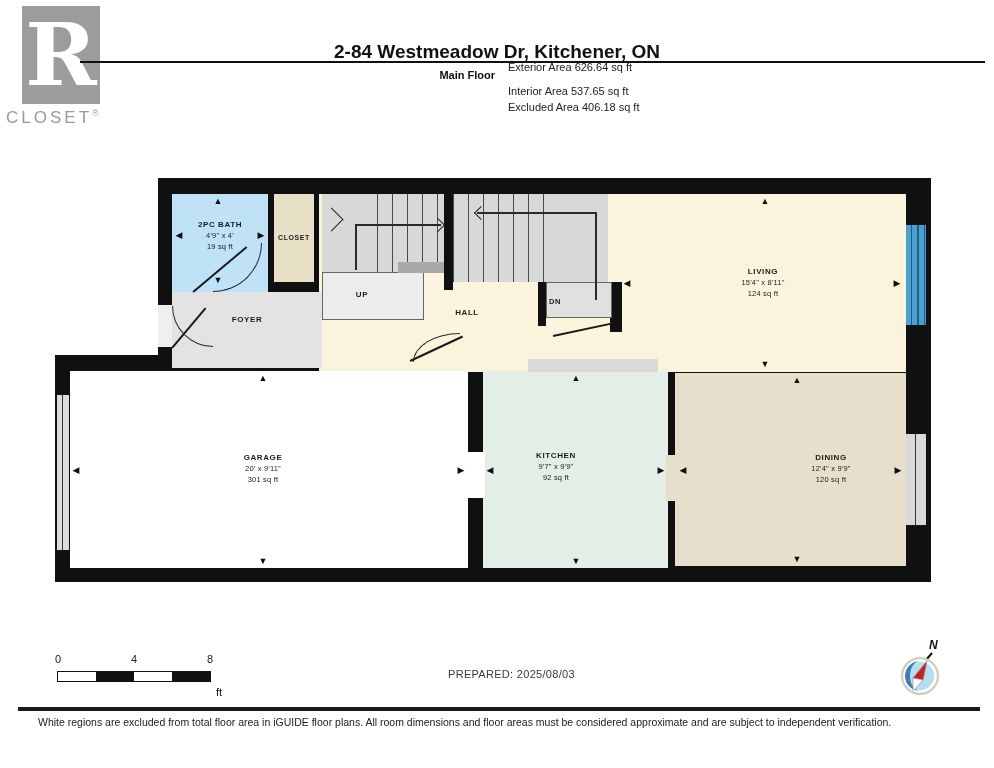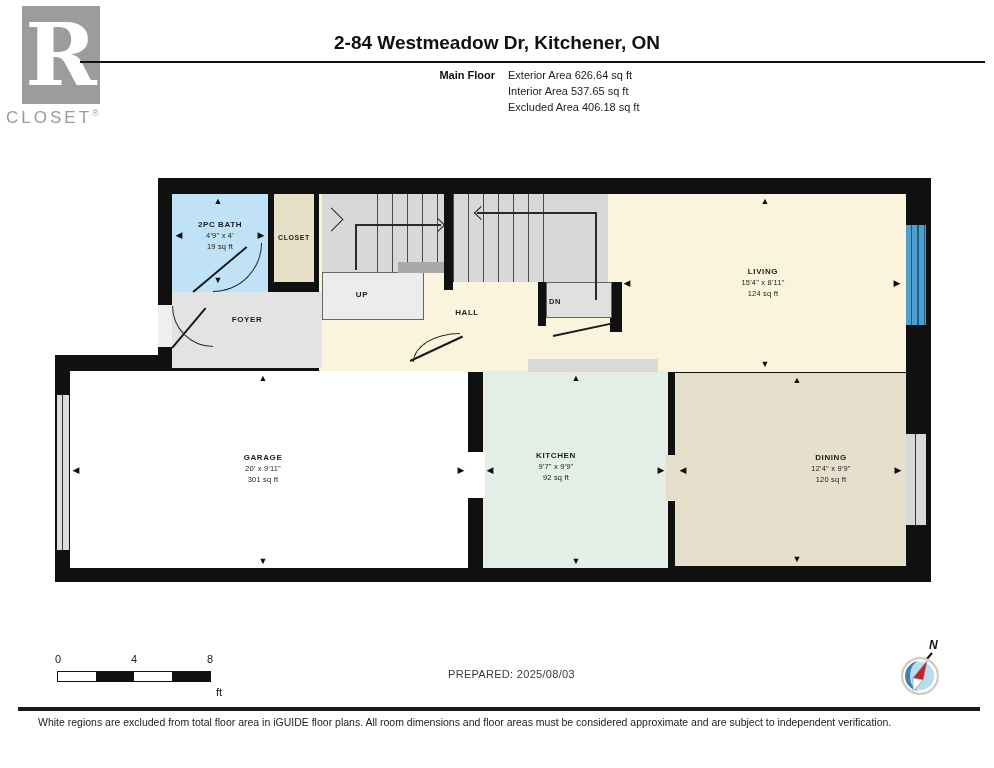--- a/index.html
+++ b/index.html
@@ -16,21 +16,21 @@
   .doorline{position:absolute;height:1.6px;background:#1a1a1a;transform-origin:left center;}
   .arc{position:absolute;border:1.2px solid #2a2a2a;background:transparent;}
   .treads-v{position:absolute;background:repeating-linear-gradient(90deg,#4a4a4a 0 1px,transparent 1px 15px);}
   .stairline{position:absolute;background:#2a2a2a;}
   
   .logo-block{position:absolute;left:22px;top:6px;width:78px;height:98px;background:#9c9c9c;
       display:flex;align-items:center;justify-content:center;}
   .logo-r{font-family:"DejaVu Serif", serif;font-weight:bold;font-size:86px;color:#fff;line-height:1;}
   .logo-word{position:absolute;left:6px;top:108px;font-size:17px;letter-spacing:3px;color:#9a9a9a;}
   .logo-word sup{font-size:9px;}
-  .page-title{position:absolute;left:0;top:32px;width:100%;text-align:center;
+  .page-title{position:absolute;left:0;top:41px;width:100%;text-align:center;
       font-size:19px;font-weight:bold;}
   .hrule{position:absolute;left:80px;top:61px;width:905px;height:2px;background:#101010;}
   .floor-label{position:absolute;left:343px;top:69px;width:152px;text-align:right;
       font-size:11px;font-weight:bold;}
   .area-line{position:absolute;left:508px;font-size:11px;color:#222;}
   
   .scale-tick{position:absolute;font-size:11px;color:#222;transform:translateX(-50%);}
   .scalebar{position:absolute;left:57px;top:671px;width:152px;height:9px;border:1px solid #111;
       background:linear-gradient(90deg,#fff 0 25%,#111 25% 50%,#fff 50% 75%,#111 75% 100%);}
   .prepared{position:absolute;left:448px;top:668px;font-size:11px;color:#3a3a3a;letter-spacing:.3px;}
@@ -44,21 +44,21 @@
 
 <div class="logo-block">
   <span class="logo-r">R</span>
 </div>
 <div class="logo-word"><span>CLOSET</span><sup>®</sup></div>
 
 <div class="page-title">2-84 Westmeadow Dr, Kitchener, ON</div>
 <div class="hrule"></div>
 
 <div class="floor-label">Main Floor</div>
-<div class="area-line" style="top:69px;">Exterior Area 626.64 sq ft</div>
+<div class="area-line" style="top:61px;">Exterior Area 626.64 sq ft</div>
 <div class="area-line" style="top:85px;">Interior Area 537.65 sq ft</div>
 <div class="area-line" style="top:101px;">Excluded Area 406.18 sq ft</div>
 
 <div class="a" style="left:55px;top:175px;width:880px;height:410px;">
 
   <div class="wall" style="left:103px;top:3px;width:773px;height:197px;"></div>
   <div class="wall" style="left:0;top:180px;width:876px;height:227px;"></div>
 
   <div class="room" style="left:264px;top:19px;width:587px;height:178px;background:#fbf4dd;"></div>
 

